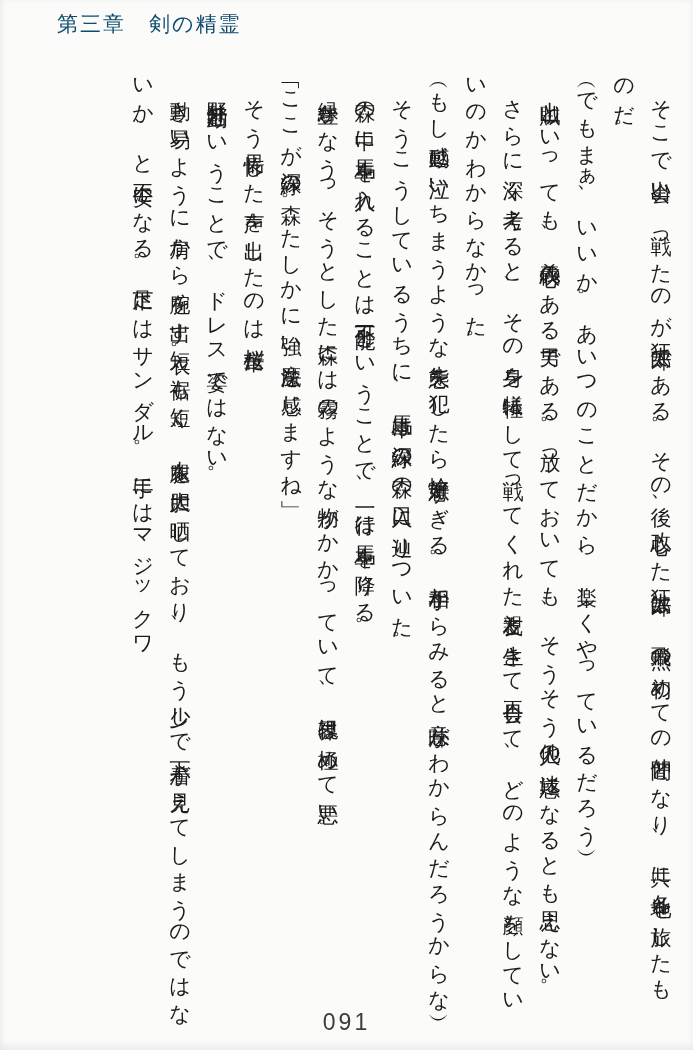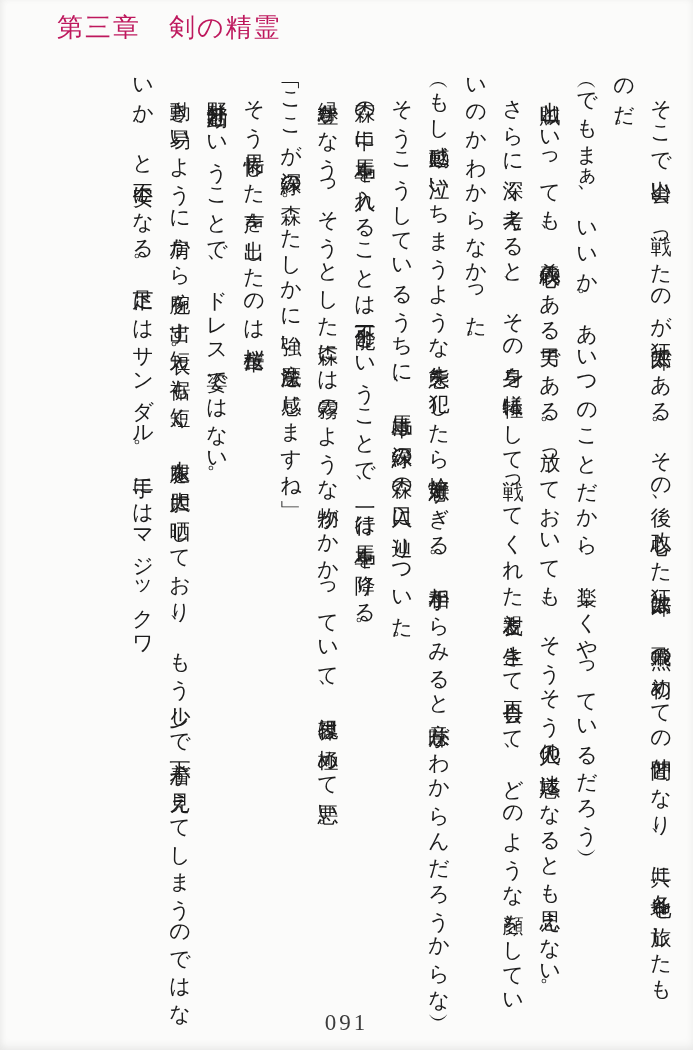--- a/index.html
+++ b/index.html
@@ -15,23 +15,23 @@
     background: #fbfbfa;
     overflow: hidden;
     box-shadow: inset 0 -4px 8px rgba(0,0,0,0.06), inset 2px 0 6px rgba(0,0,0,0.03);
     font-family: "DejaVu Serif", "Liberation Serif", serif;
     color: #1f1f1f;
   }
   .chapter-header {
     position: absolute;
     left: 57px;
     top: 10px;
-    font-size: 26px;
+    font-size: 21px;
     letter-spacing: 2px;
-    color: #be185d;
+    color: #0c4a6e;
     white-space: pre;
   }
   .text-body {
     position: absolute;
     top: 64px;
     right: 14px;
     height: 952px;
     writing-mode: vertical-rl;
     text-orientation: mixed;
     font-size: 21px;
@@ -49,21 +49,21 @@
   .text-body p.paren,
   .text-body p.quote {
     text-indent: 0.5em;
   }
   .page-number {
     position: absolute;
     left: 0;
     right: 0;
     bottom: 14px;
     text-align: center;
-    font-family: Liberation Serif, serif;
+    font-family: Liberation Sans, sans-serif;
     font-size: 23px;
     letter-spacing: 3px;
     color: #3c3c3c;
   }
 </style>
 </head>
 <body>
 
 <div class="page">
 

